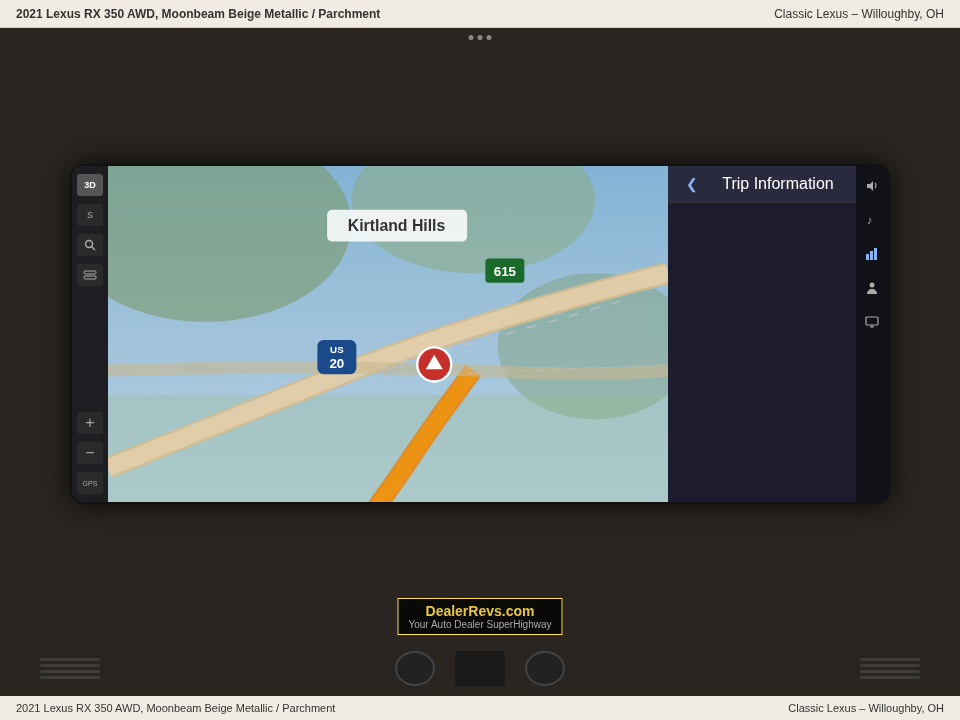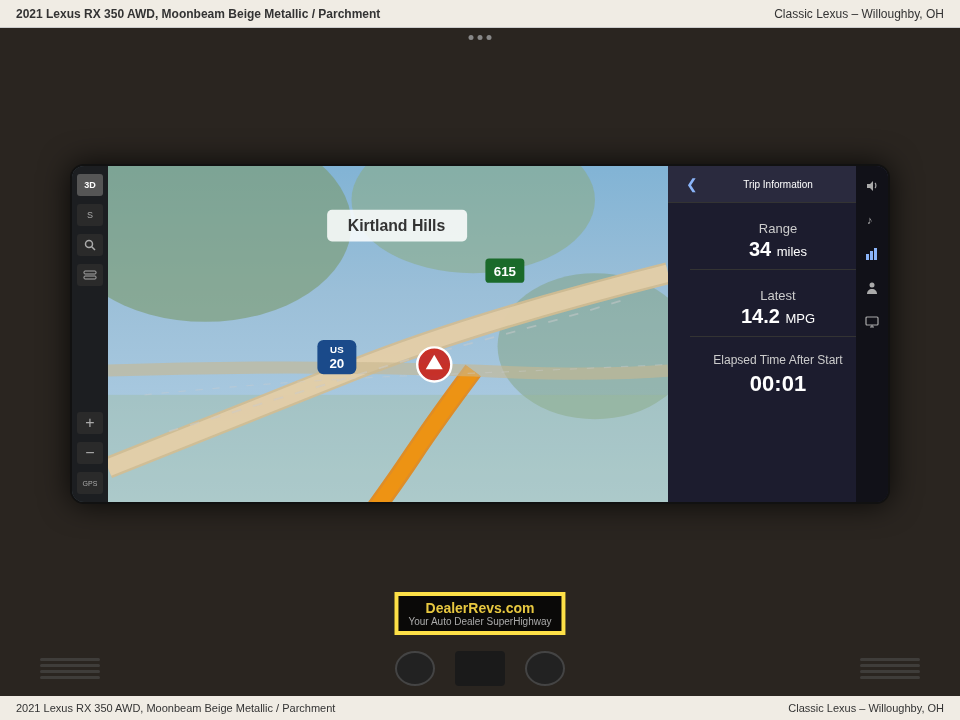--- a/index.html
+++ b/index.html
@@ -112,21 +112,21 @@
       width: 100%;
       background: #2a2a3e;
       display: flex;
       align-items: center;
       justify-content: space-between;
       padding: 8px 12px;
       border-bottom: 1px solid #333;
     }
     .trip-header-title {
       color: #fff;
-      font-size: 10px;
+      font-size: 16px;
       font-weight: 500;
       text-align: center;
       flex: 1;
     }
     .nav-arrow {
       color: #8ab4f8;
       font-size: 14px;
       cursor: pointer;
       padding: 2px 6px;
     }
@@ -208,21 +208,21 @@
     
     .watermark {
       position: absolute;
       bottom: 85px;
       left: 50%;
       transform: translateX(-50%);
       z-index: 20;
     }
     .watermark-box {
       background: rgba(0,0,0,0.75);
-      border: 4px solid #fde047;
+      border: 1px solid #fde047;
       padding: 4px 10px;
       text-align: center;
     }
     .watermark-title {
       color: #e8c840;
       font-size: 14px;
       font-weight: 700;
     }
     .watermark-sub {
       color: #aaa;
@@ -382,41 +382,20 @@
     </div>
 
     <div class="trip-panel">
 
       <div class="trip-header">
         <span class="nav-arrow">❮</span>
         <span class="trip-header-title">Trip Information</span>
         <span class="nav-arrow">❯</span>
       </div>
 
-      <div class="trip-content">
-
-        <div class="trip-label">Range</div>
-        <div class="trip-value large">
-          <span>34</span>
-          <span class="trip-unit">miles</span>
-        </div>
-
-        <div class="trip-divider"></div>
-
-        <div class="trip-label">Latest</div>
-        <div class="trip-value large">
-          <span>14.2</span>
-          <span class="trip-unit">MPG</span>
-        </div>
-
-        <div class="trip-divider"></div>
-
-        <div class="trip-elapsed-label" style="font-size:12px; padding: 0 10px;">Elapsed Time After Start</div>
-        <div class="trip-elapsed-value">00:01</div>
-      </div>
 
       <div class="trip-right-icons">
         <div class="trip-icon">
           <svg width="14" height="14" viewBox="0 0 14 14">
               <path d="M2 5h3l3-3v10l-3-3H2z" fill="#aaa"></path>
               <path d="M10 4c1.2 1 1.2 4 0 5" stroke="#aaa" stroke-width="1.2" fill="none"></path>
             </svg>
         </div>
         <div class="trip-icon">
           <svg width="14" height="14" viewBox="0 0 14 14">

